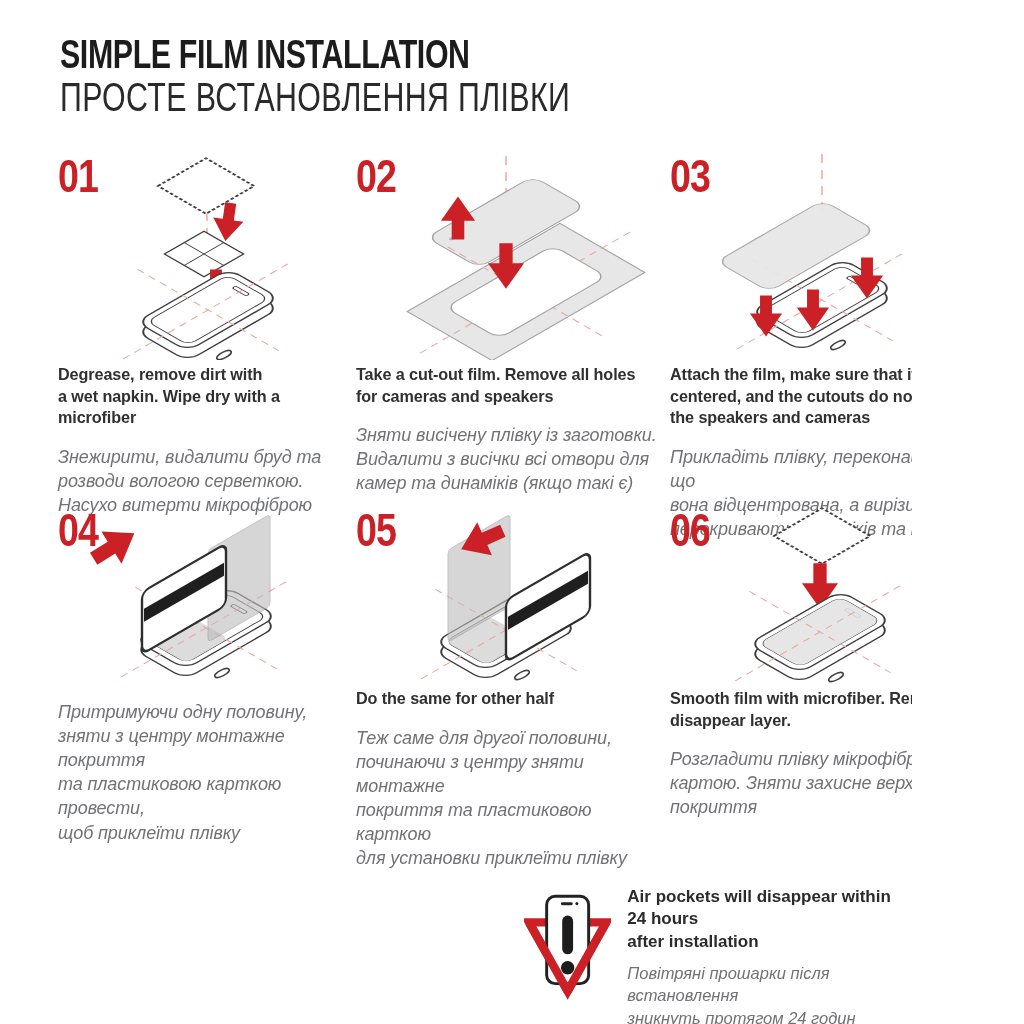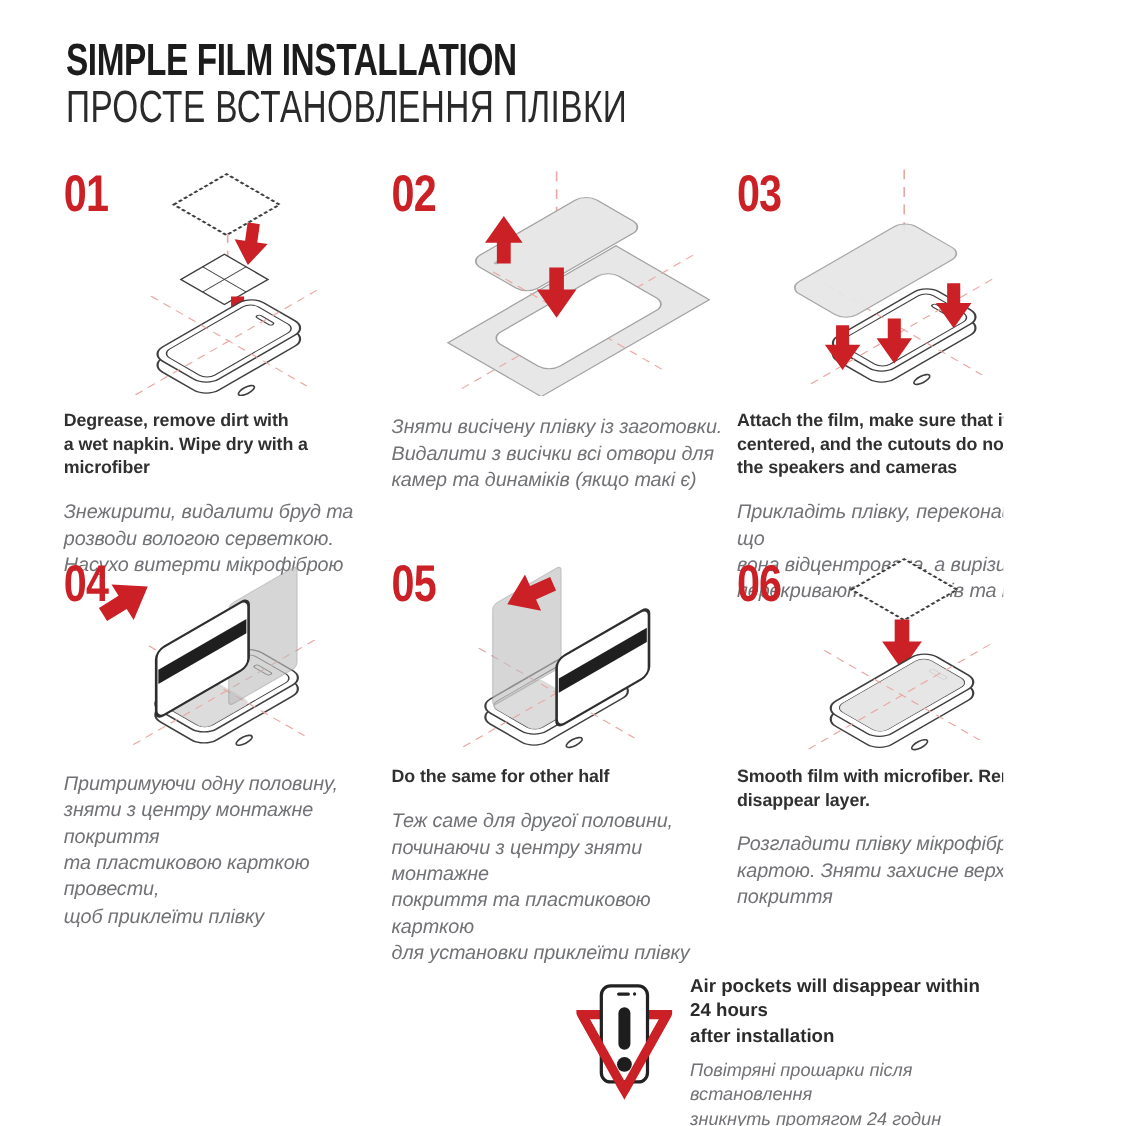--- a/index.html
+++ b/index.html
@@ -10,21 +10,21 @@
   .hdr h1{margin:0;font-size:41px;line-height:1.0;font-weight:800;color:#1c1c1c;
           letter-spacing:-0.5px;transform:scaleX(.74);transform-origin:left top;white-space:nowrap;}
   .hdr h2{margin:2px 0 0 0;font-size:41px;line-height:1.0;font-weight:300;color:#2a2a2a;
           letter-spacing:.5px;transform:scaleX(.74);transform-origin:left top;white-space:nowrap;}
   
   .step{position:absolute;}
   .step .num{position:absolute;left:0;top:4px;font-size:47px;line-height:1;font-weight:800;
              color:#cb2026;transform:scaleX(.8);transform-origin:left top;letter-spacing:-1px;}
   .step svg.illus{display:block;}
   .step p{margin:0;white-space:pre-line;}
-  .step .en{font-weight:700;font-size:16.2px;line-height:1.33;color:#303030;letter-spacing:-0.1px;margin-top:12px;}
+  .step .en{font-weight:700;font-size:16.2px;line-height:1.33;color:#303030;letter-spacing:-0.1px;margin-top:4px;}
   .step .ua{font-style:italic;font-size:18px;line-height:1.34;color:#717275;margin-top:16px;letter-spacing:-0.1px;}
   .c1{left:58px;width:288px;}  .c2{left:356px;width:306px;}  .c3{left:670px;width:316px;}
   .r1{top:148px;} .r2{top:502px;}
   .r1 svg.illus{width:290px;height:212px;}
   .r2 svg.illus{width:290px;height:182px;}
   
   .s-ln{fill:#fff;stroke:#3f3f3f;stroke-width:2;stroke-linejoin:round;stroke-linecap:round;}
   .s-thin{fill:none;stroke:#3f3f3f;stroke-width:1.3;}
   .s-pink{fill:none;stroke:#eba8a3;stroke-width:1.5;stroke-dasharray:9 7;}
   .s-red{fill:#cb2026;}
@@ -131,20 +131,22 @@
       <g transform="translate(170,144)">
         <g transform="scale(1,0.577) rotate(-45)">
           <rect x="-108" y="-60" width="216" height="120" class="s-gray"></rect>
           <line x1="-150" y1="0" x2="150" y2="0" class="s-pink"></line>
           <line x1="0" y1="-110" x2="0" y2="110" class="s-pink"></line>
           <rect x="-76" y="-38" width="152" height="76" rx="14" fill="#fff" stroke="#a3a3a3" stroke-width="1.6"></rect>
         </g>
       </g>
       <use href="#blk-arrow" class="s-red" transform="translate(150,118) scale(0.95)"></use>
     </svg>
+    <p class="en">Take a cut-out film. Remove all holes
+for cameras and speakers</p>
     <p class="ua">Зняти висічену плівку із заготовки.
 Видалити з висічки всі отвори для
 камер та динаміків (якщо такі є)</p>
   </div>
 
   <div class="step c3 r1">
     <div class="num">03</div>
     <svg class="illus" viewBox="0 0 290 212">
       <line x1="152" y1="6" x2="152" y2="66" class="s-pink"></line>
       <g transform="translate(152,152)">

